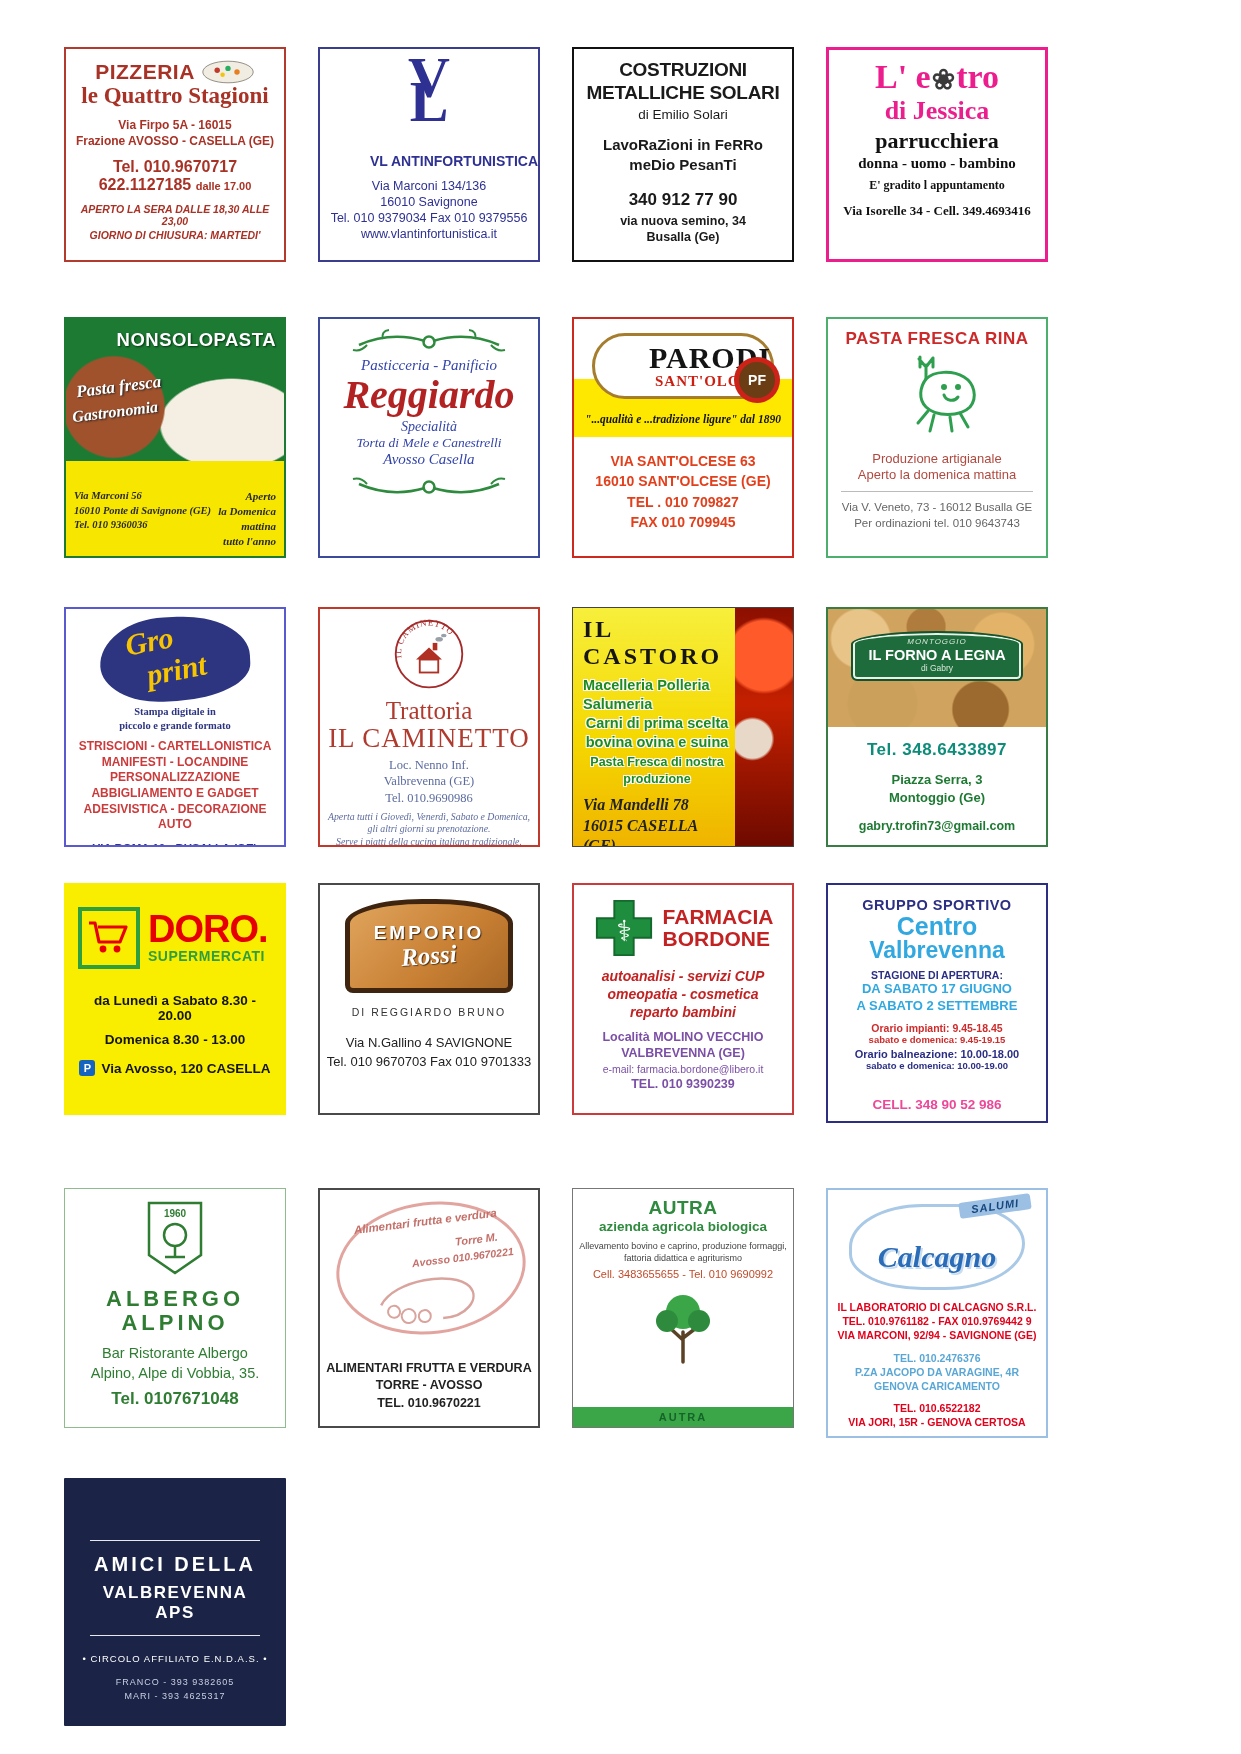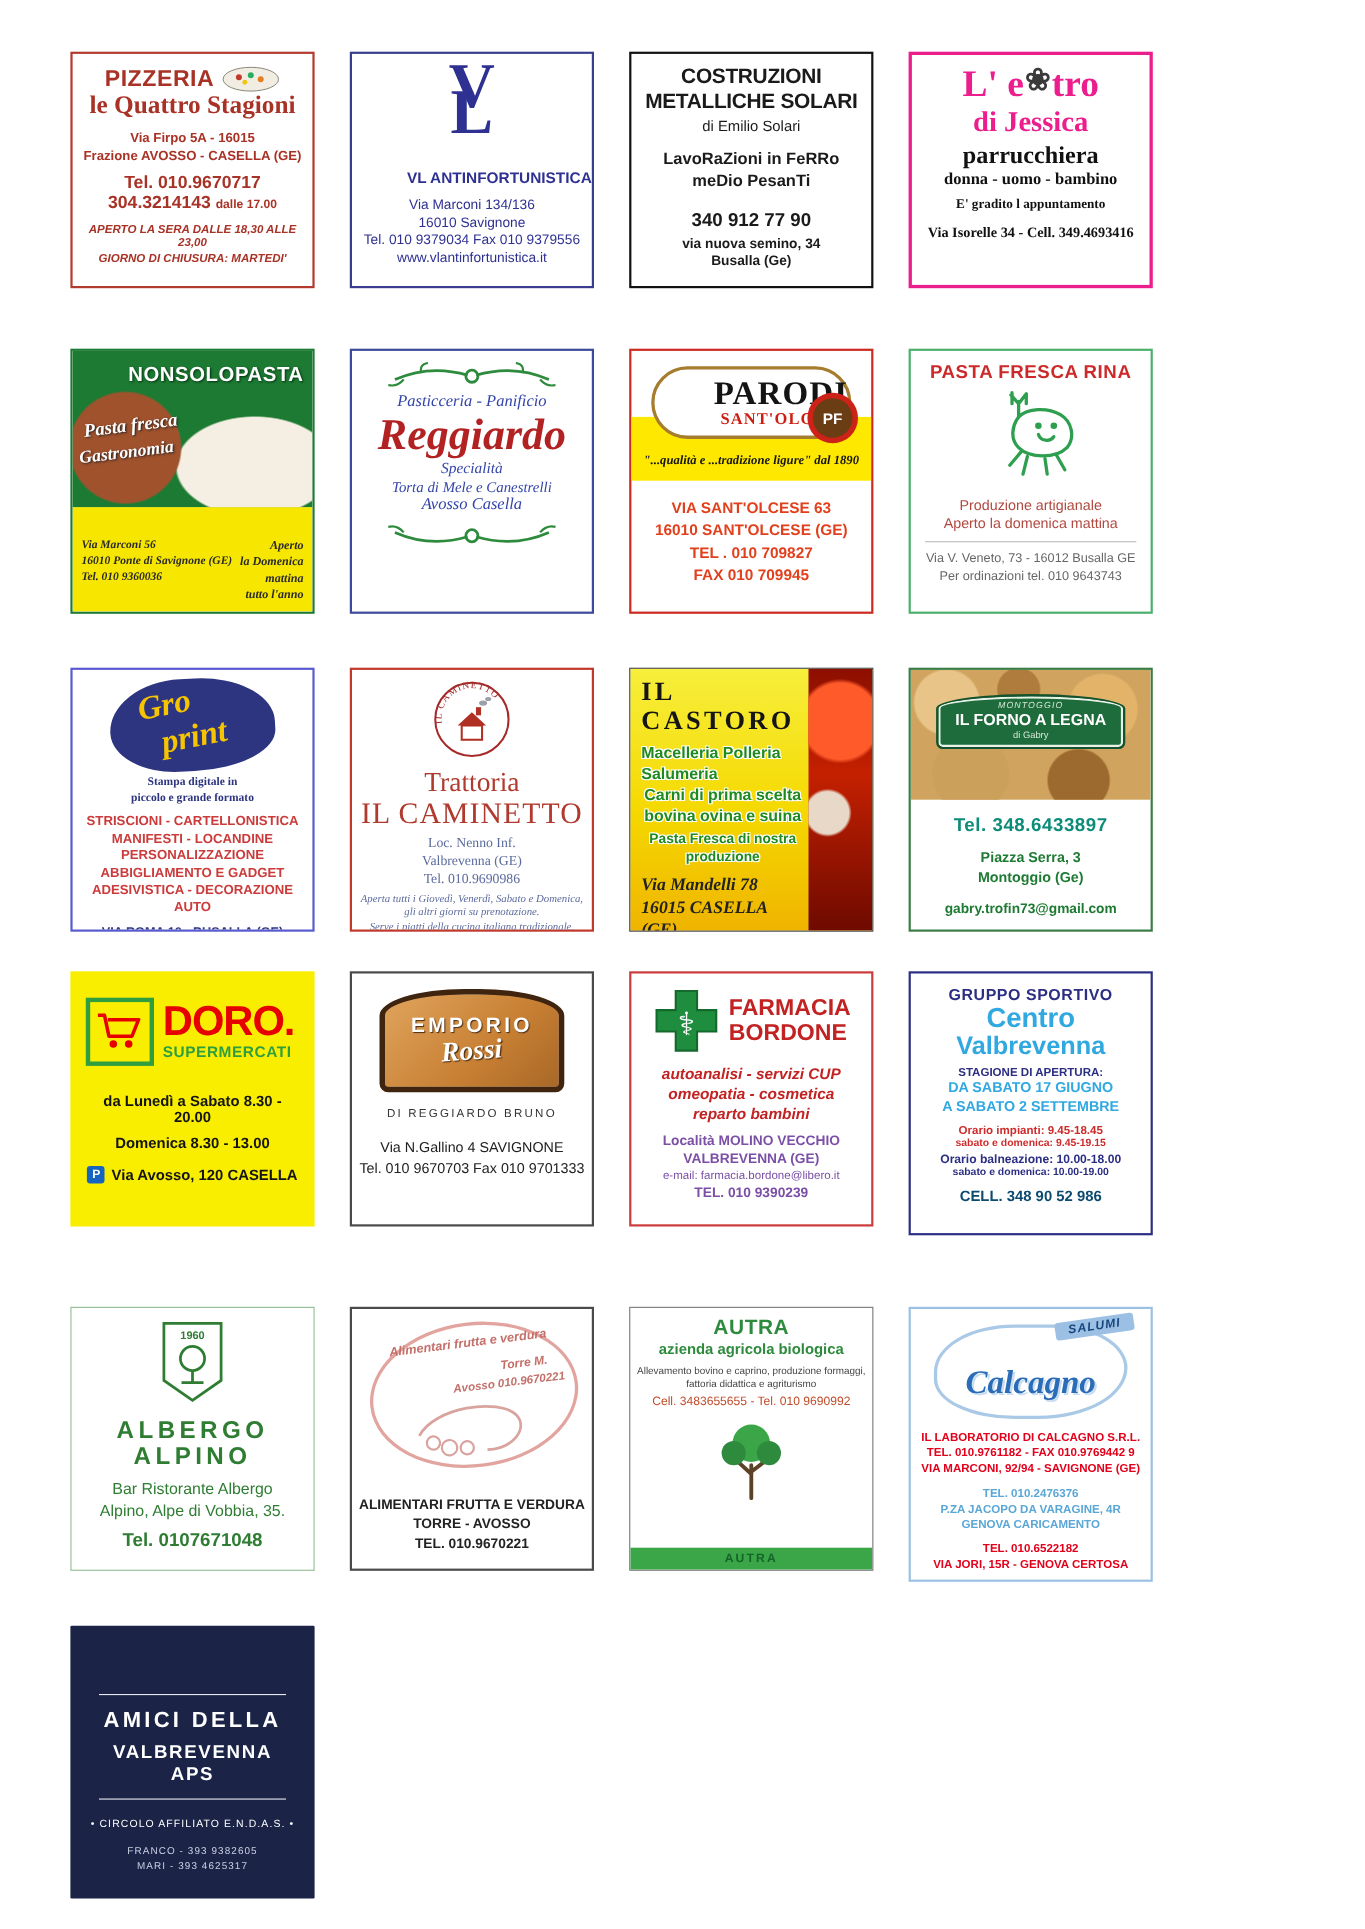--- a/index.html
+++ b/index.html
@@ -36,21 +36,21 @@
   .so-t { font-size:19px; font-weight:900; letter-spacing:-.3px; line-height:1.2; }
   .so-sub { font-size:13.5px; margin-top:2px; }
   .so-l { font-size:15px; font-weight:700; line-height:1.35; }
   .so-l1 { margin-top:13px; }
   .so-tel { font-size:17px; font-weight:900; margin-top:15px; }
   .so-a { font-size:12.5px; font-weight:600; line-height:1.3; }
   .so-a1 { margin-top:3px; }
 
   
   .jessica { height:215px; border:3px solid #ec1e8e; text-align:center; padding-top:10px; font-family:"Liberation Serif",serif; }
-  .je-t1 { display:flex; align-items:flex-start; justify-content:center; color:#ec1e8e; font-weight:800; font-size:34px; line-height:1; }
+  .je-t1 { display:flex; align-items:flex-end; justify-content:center; color:#ec1e8e; font-weight:800; font-size:34px; line-height:1; }
   .je-fl { font-size:28px; color:#3a3a3a; margin:0 1px; }
   .je-t2 { color:#ec1e8e; font-weight:800; font-size:26px; margin-top:2px; }
   .je-t3 { color:#111; font-weight:800; font-size:22px; margin-top:2px; }
   .je-t4 { color:#111; font-weight:700; font-size:15px; margin-top:1px; }
   .je-t5 { color:#111; font-weight:700; font-size:12px; margin-top:6px; }
   .je-t6 { color:#111; font-weight:700; font-size:13px; margin-top:10px; }
 
   
   .nsp { height:241px; border:2px solid #1d7a33; }
   .nsp-photo { position:relative; height:142px; background:
@@ -184,21 +184,21 @@
   .gs { height:240px; border:2px solid #2b2e83; text-align:center; padding-top:12px; }
   .gs-t1 { color:#2b2e83; font-weight:900; font-size:14.5px; letter-spacing:.5px; }
   .gs-t2 { color:#31a8e0; font-weight:700; font-size:25px; line-height:1; margin-top:1px; }
   .gs-t3 { color:#31a8e0; font-weight:700; font-size:23px; line-height:1; }
   .gs-s1 { color:#2b2e83; font-weight:900; font-size:10.5px; margin-top:7px; }
   .gs-s { color:#31a8e0; font-weight:800; font-size:13px; line-height:1.3; }
   .gs-o1 { color:#cf2b2b; font-weight:700; font-size:10.5px; margin-top:7px; }
   .gs-o2 { color:#cf2b2b; font-weight:700; font-size:9.5px; }
   .gs-o3 { color:#2b2e83; font-weight:800; font-size:11px; margin-top:3px; }
   .gs-o4 { color:#2b2e83; font-weight:600; font-size:9.5px; }
-  .gs-cell { color:#0c4a6e; font-weight:800; font-size:13.5px; margin-top:9px; }
+  .gs-cell { color:#ec4899; font-weight:800; font-size:13.5px; margin-top:26px; }
 
   
   .alp { height:240px; border:1px solid #8fbc8f; text-align:center; padding-top:8px; }
   .alp-t { color:#2e7d32; font-weight:800; font-size:22px; letter-spacing:4px; line-height:1.1; }
   .alp-t1 { margin-top:4px; }
   .alp-l { color:#2e7d32; font-size:14.5px; line-height:1.35; }
   .alp-l1 { margin-top:9px; }
   .alp-tel { color:#2e7d32; font-weight:800; font-size:17px; margin-top:5px; }
 
   
@@ -258,21 +258,21 @@
           <circle cx="40" cy="14" r="3" fill="#e67e22"></circle>
             <circle cx="24" cy="17" r="2.5" fill="#f1c40f"></circle>
         </svg>
       </div>
       <div class="pz-t2">le Quattro Stagioni</div>
       <div class="pz-addr">
         <div>Via Firpo 5A - 16015</div>
         <div>Frazione AVOSSO - CASELLA (GE)</div>
       </div>
       <div class="pz-tel1">Tel. 010.9670717</div>
-      <div class="pz-tel2"><span>304.3214143</span> <span class="pz-note">dalle 17.00</span></div>
+      <div class="pz-tel2"><span>622.1127185</span> <span class="pz-note">dalle 17.00</span></div>
       <div class="pz-hours">APERTO LA SERA DALLE 18,30 ALLE 23,00</div>
       <div class="pz-closed">GIORNO DI CHIUSURA: MARTEDI'</div>
     </div>
 
     <div class="card vl">
       <div class="vl-mono">
         <span class="vl-v">V</span>
         <span class="vl-l">L</span>
       </div>
       <div class="vl-name">VL ANTINFORTUNISTICA</div>

